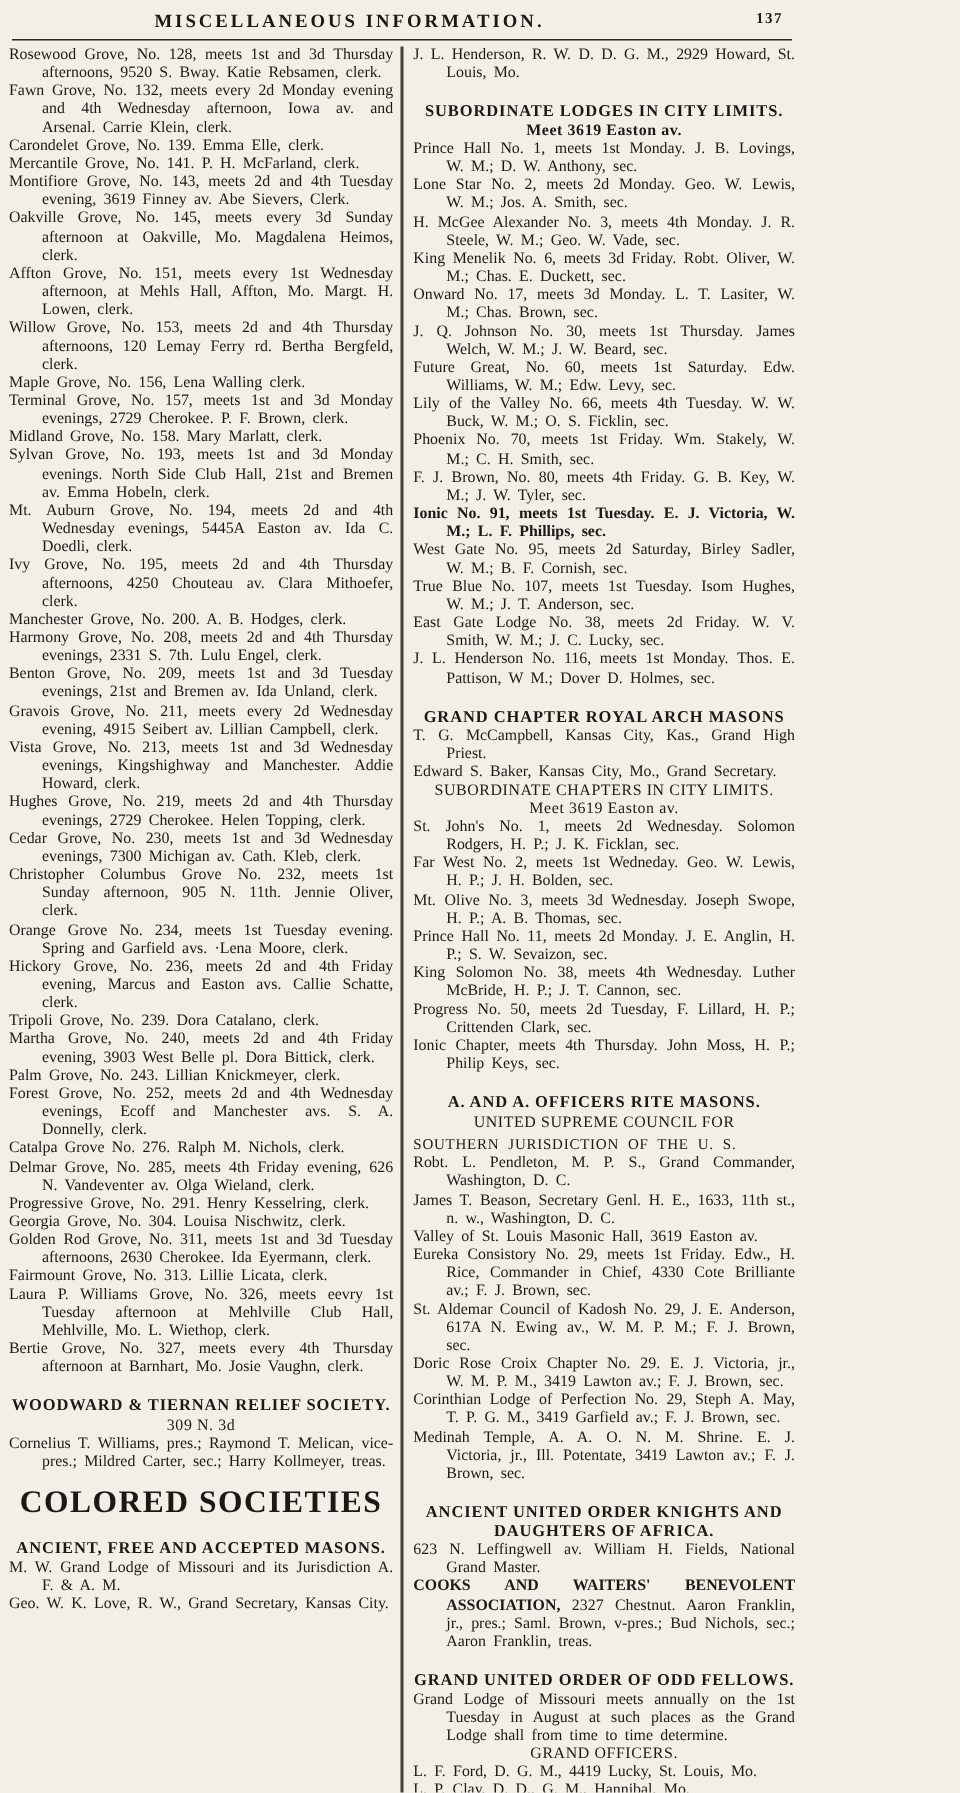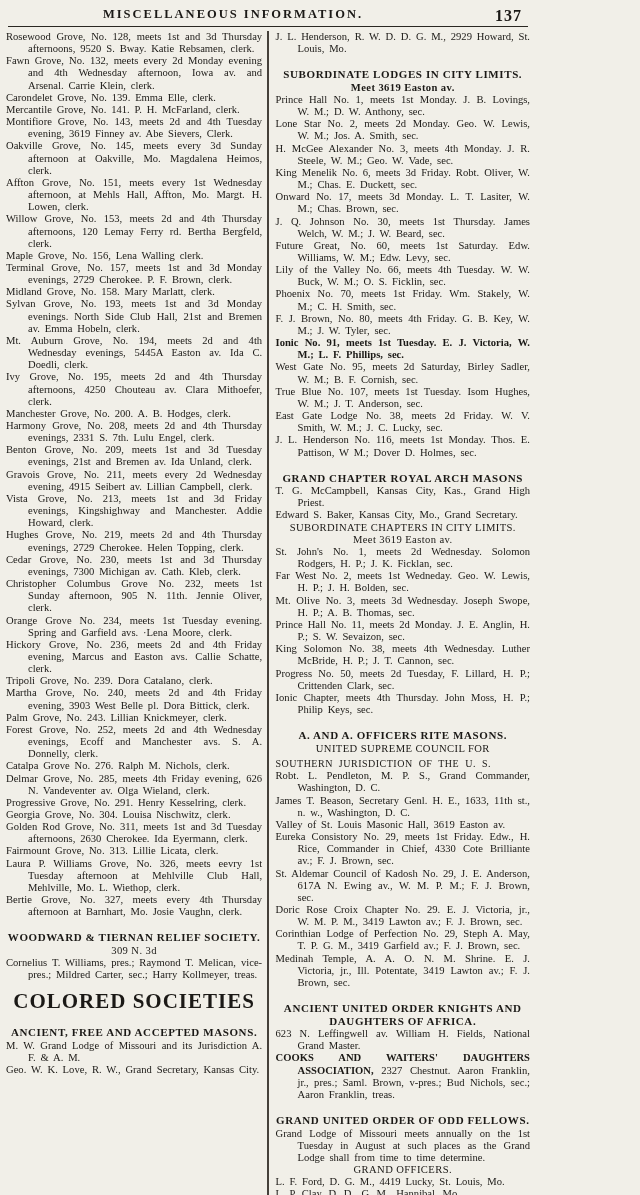--- a/index.html
+++ b/index.html
@@ -13,21 +13,21 @@
   .page-header{
     position:relative;height:22px;
     border-bottom:1.6px solid #2a2722;
     margin:0 2px 4px 2px;
   }
   .page-header .title{
     position:absolute;left:0;right:70px;top:3px;text-align:center;
     font-weight:bold;font-size:12.5px;letter-spacing:2px;
   }
   .page-header .pageno{
-    position:absolute;right:6px;top:3px;font-size:16px;font-weight:bold;letter-spacing:1px;
+    position:absolute;right:6px;top:3px;font-size:10px;font-weight:bold;letter-spacing:1px;
   }
   .columns{display:flex;align-items:stretch;}
   .col{width:309px;box-sizing:border-box;}
   .col-left{padding-right:5px;}
   .col-right{padding-left:7px;}
   .divider{width:1.4px;background:#45403a;flex:0 0 auto;}
   p{margin:0;}
   .entry{
     font-size:10.6px;line-height:12.15px;
     text-align:justify;
@@ -74,23 +74,23 @@
         <p class="entry">Maple Grove, No. 156, Lena Walling clerk.</p>
         <p class="entry">Terminal Grove, No. 157, meets 1st and 3d Monday evenings, 2729 Cherokee. P. F. Brown, clerk.</p>
         <p class="entry">Midland Grove, No. 158. Mary Marlatt, clerk.</p>
         <p class="entry">Sylvan Grove, No. 193, meets 1st and 3d Monday evenings. North Side Club Hall, 21st and Bremen av. Emma Hobeln, clerk.</p>
         <p class="entry">Mt. Auburn Grove, No. 194, meets 2d and 4th Wednesday evenings, 5445A Easton av. Ida C. Doedli, clerk.</p>
         <p class="entry">Ivy Grove, No. 195, meets 2d and 4th Thursday afternoons, 4250 Chouteau av. Clara Mithoefer, clerk.</p>
         <p class="entry">Manchester Grove, No. 200. A. B. Hodges, clerk.</p>
         <p class="entry">Harmony Grove, No. 208, meets 2d and 4th Thursday evenings, 2331 S. 7th. Lulu Engel, clerk.</p>
         <p class="entry">Benton Grove, No. 209, meets 1st and 3d Tuesday evenings, 21st and Bremen av. Ida Unland, clerk.</p>
         <p class="entry">Gravois Grove, No. 211, meets every 2d Wednesday evening, 4915 Seibert av. Lillian Campbell, clerk.</p>
-        <p class="entry">Vista Grove, No. 213, meets 1st and 3d Friday evenings, Kingshighway and Manchester. Addie Howard, clerk.</p>
+        <p class="entry">Vista Grove, No. 213, meets 1st and 3d Wednesday evenings, Kingshighway and Manchester. Addie Howard, clerk.</p>
         <p class="entry">Hughes Grove, No. 219, meets 2d and 4th Thursday evenings, 2729 Cherokee. Helen Topping, clerk.</p>
-        <p class="entry">Cedar Grove, No. 230, meets 1st and 3d Thursday evenings, 7300 Michigan av. Cath. Kleb, clerk.</p>
+        <p class="entry">Cedar Grove, No. 230, meets 1st and 3d Wednesday evenings, 7300 Michigan av. Cath. Kleb, clerk.</p>
         <p class="entry">Christopher Columbus Grove No. 232, meets 1st Sunday afternoon, 905 N. 11th. Jennie Oliver, clerk.</p>
         <p class="entry">Orange Grove No. 234, meets 1st Tuesday evening. Spring and Garfield avs. ·Lena Moore, clerk.</p>
         <p class="entry">Hickory Grove, No. 236, meets 2d and 4th Friday evening, Marcus and Easton avs. Callie Schatte, clerk.</p>
         <p class="entry">Tripoli Grove, No. 239. Dora Catalano, clerk.</p>
         <p class="entry">Martha Grove, No. 240, meets 2d and 4th Friday evening, 3903 West Belle pl. Dora Bittick, clerk.</p>
         <p class="entry">Palm Grove, No. 243. Lillian Knickmeyer, clerk.</p>
         <p class="entry">Forest Grove, No. 252, meets 2d and 4th Wednesday evenings, Ecoff and Manchester avs. S. A. Donnelly, clerk.</p>
         <p class="entry">Catalpa Grove No. 276. Ralph M. Nichols, clerk.</p>
         <p class="entry">Delmar Grove, No. 285, meets 4th Friday evening, 626 N. Vandeventer av. Olga Wieland, clerk.</p>
         <p class="entry">Progressive Grove, No. 291. Henry Kesselring, clerk.</p>
@@ -145,21 +145,21 @@
         <p class="entry">Robt. L. Pendleton, M. P. S., Grand Commander, Washington, D. C.</p>
         <p class="entry">James T. Beason, Secretary Genl. H. E., 1633, 11th st., n. w., Washington, D. C.</p>
         <p class="entry">Valley of St. Louis Masonic Hall, 3619 Easton av.</p>
         <p class="entry">Eureka Consistory No. 29, meets 1st Friday. Edw., H. Rice, Commander in Chief, 4330 Cote Brilliante av.; F. J. Brown, sec.</p>
         <p class="entry">St. Aldemar Council of Kadosh No. 29, J. E. Anderson, 617A N. Ewing av., W. M. P. M.; F. J. Brown, sec.</p>
         <p class="entry">Doric Rose Croix Chapter No. 29. E. J. Victoria, jr., W. M. P. M., 3419 Lawton av.; F. J. Brown, sec.</p>
         <p class="entry">Corinthian Lodge of Perfection No. 29, Steph A. May, T. P. G. M., 3419 Garfield av.; F. J. Brown, sec.</p>
         <p class="entry">Medinah Temple, A. A. O. N. M. Shrine. E. J. Victoria, jr., Ill. Potentate, 3419 Lawton av.; F. J. Brown, sec.</p>
         <p class="heading">ANCIENT UNITED ORDER KNIGHTS AND DAUGHTERS OF AFRICA.</p>
         <p class="entry">623 N. Leffingwell av. William H. Fields, National Grand Master.</p>
-        <p class="entry"><b>COOKS AND WAITERS' DAUGHTERS ASSOCIATION,</b> 2327 Chestnut. Aaron Franklin, jr., pres.; Saml. Brown, v-pres.; Bud Nichols, sec.; Aaron Franklin, treas.</p>
+        <p class="entry"><b>COOKS AND WAITERS' BENEVOLENT ASSOCIATION,</b> 2327 Chestnut. Aaron Franklin, jr., pres.; Saml. Brown, v-pres.; Bud Nichols, sec.; Aaron Franklin, treas.</p>
         <p class="heading">GRAND UNITED ORDER OF ODD FELLOWS.</p>
         <p class="entry">Grand Lodge of Missouri meets annually on the 1st Tuesday in August at such places as the Grand Lodge shall from time to time determine.</p>
         <p class="centerline">GRAND OFFICERS.</p>
         <p class="entry">L. F. Ford, D. G. M., 4419 Lucky, St. Louis, Mo.</p>
         <p class="entry">L. P. Clay, D. D., G. M., Hannibal, Mo.</p>
         <p class="entry">J. O. White, D. G. Director, Mexico, Mo.</p>
         <p class="entry">W. C. Hueston, D. G. Treas., Kansas City.</p>
         <p class="entry">Edw. S. Lewis, D. G. Sec., Kansas City.</p>
         <p class="entry">L. M. Tilman, D. G. Medical Examiner, Kansas City, Mo.</p>
         <p class="entry">L. A. Knox, D. G. Attorney, Kansas City, Mo.</p>

